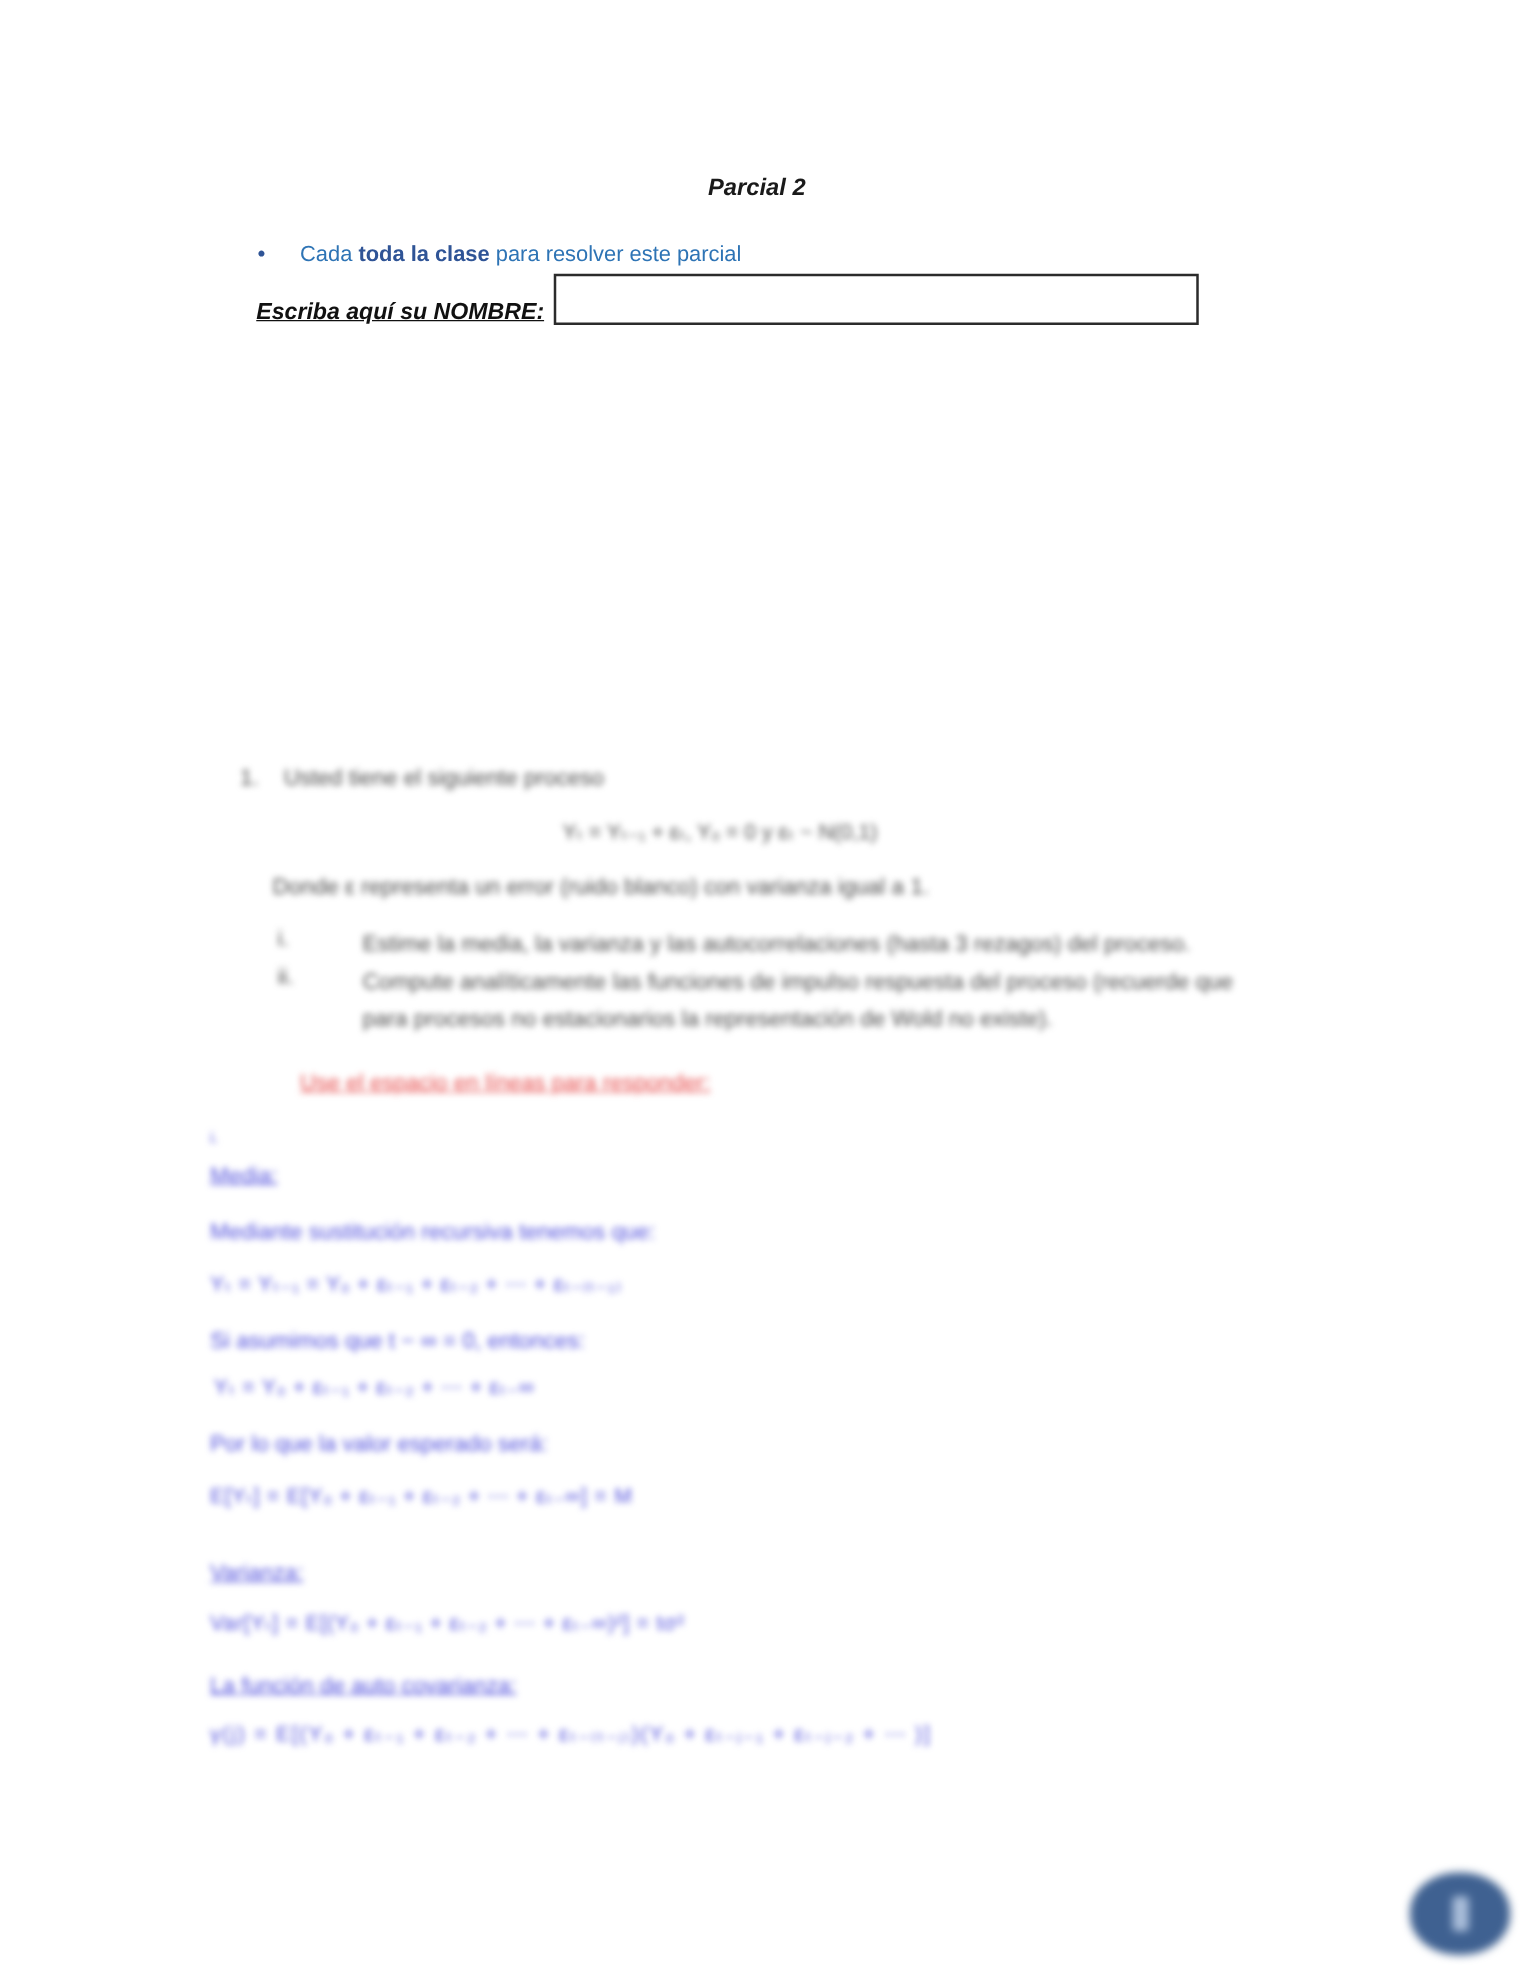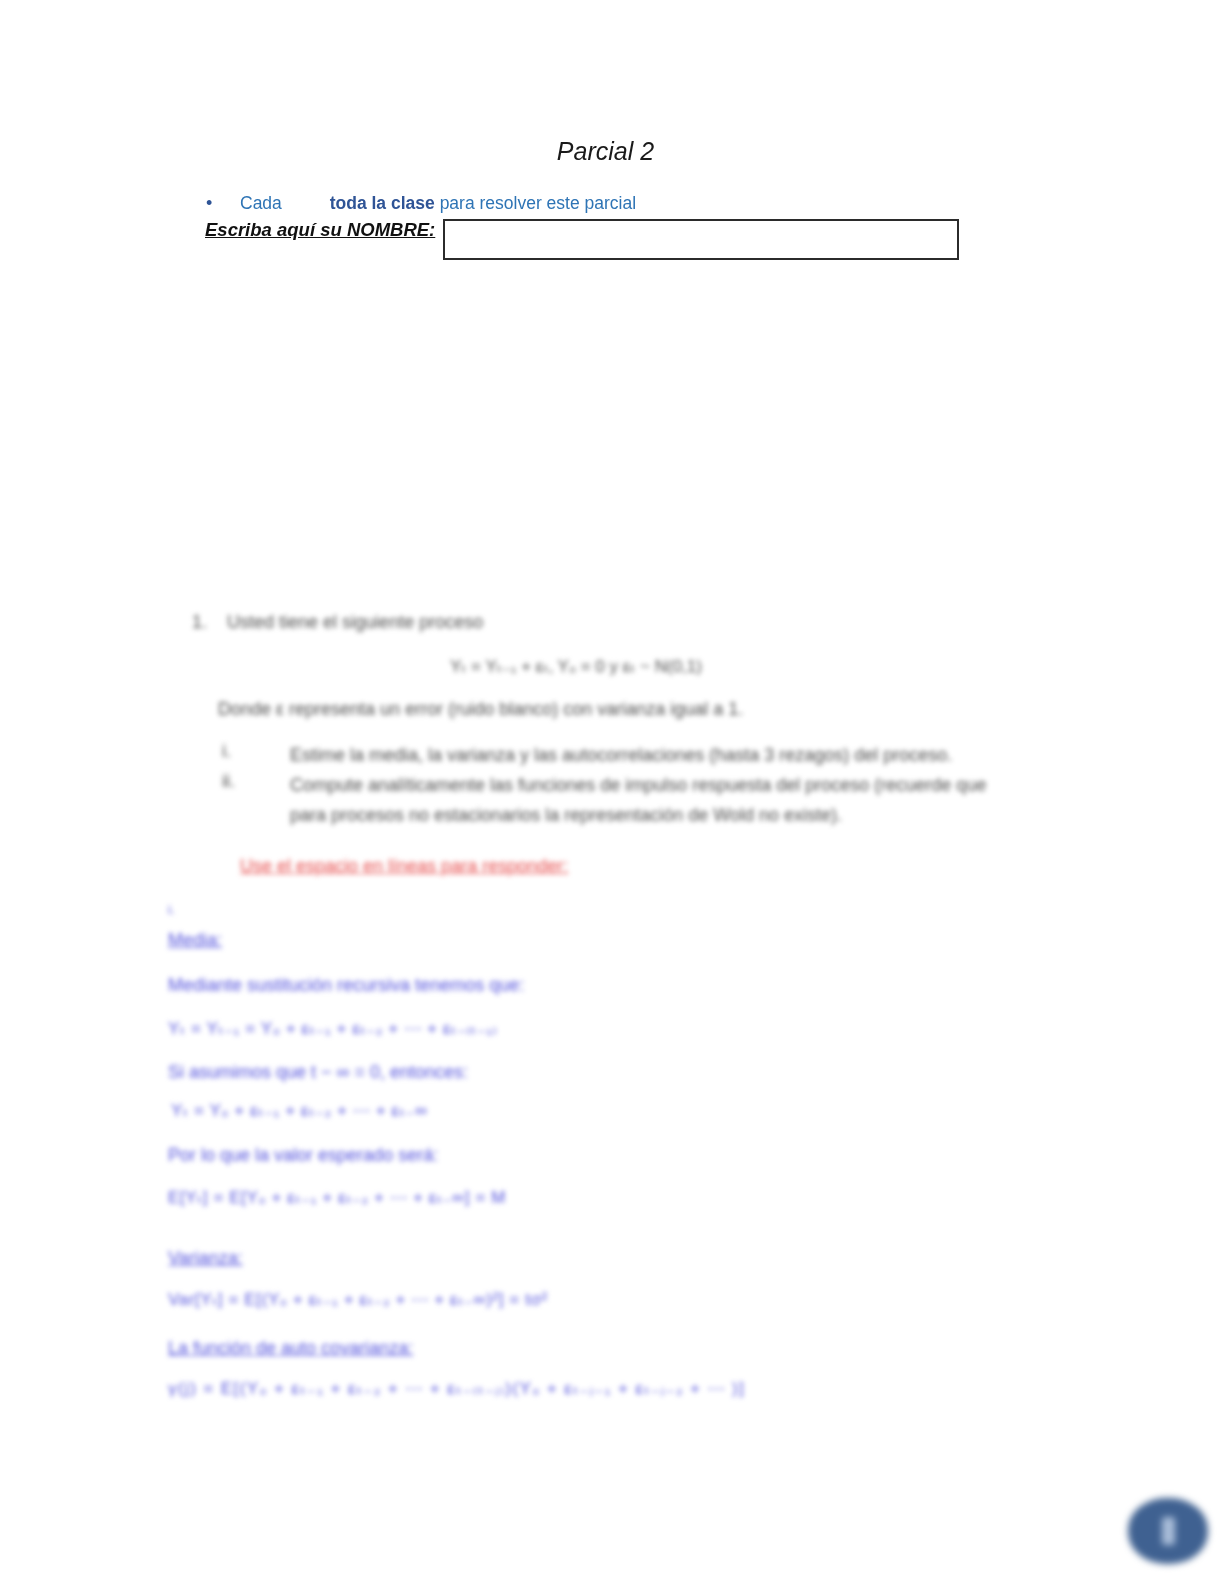--- a/index.html
+++ b/index.html
@@ -6,38 +6,38 @@
   html,body { background:#ffffff; }
   body { width:1224px; height:1584px; font-family:"Liberation Sans","DejaVu Sans",sans-serif; }
 
   .page {
     position:relative; width:1224px; height:1584px; background:#ffffff;
     padding:140px 181px 0 168px; overflow:hidden;
   }
 
   
   .title, .subtitle {
-    text-align:center; font-weight:normal; font-style:italic; color:#1a1a1a;
-    font-size:25px; line-height:22px;
+    text-align:center; font-weight:bold; font-style:italic; color:#1a1a1a;
+    font-size:19px; line-height:22px;
   }
   .subtitle { margin-top:26px; letter-spacing:-0.2px; }
 
   ul.bullets { list-style:none; margin-top:26px; padding-left:72px; width:875px; }
   ul.bullets li {
     position:relative; font-size:17.5px; line-height:30px; color:#2E74B5;
     width:803px; text-align:justify;
   }
   ul.bullets li::before {
     content:"\2022"; position:absolute; left:-34px; top:0;
     color:#2F5496; font-size:18px;
   }
-  ul.bullets li b { color:#2F5496;margin-left:43px; }
+  ul.bullets li b { color:#2F5496; }
 
   
-  .field-row { display:flex; align-items:flex-start; margin-top:1px; }
+  .field-row { display:flex; align-items:flex-end; margin-top:1px; }
   .field-row.code { margin-top:10px; }
   .field-label {
     display:inline-block; margin-left:37px; width:238px;
     font-size:18.5px; font-weight:bold; font-style:italic;
     text-decoration:underline; color:#111; white-space:nowrap;
   }
   .field-box {
     width:516px; height:41px; border:2px solid #2b2b2b; background:#fff;
     font-size:18px; padding:0 8px; font-family:inherit; border-radius:0; outline:none;
   }

